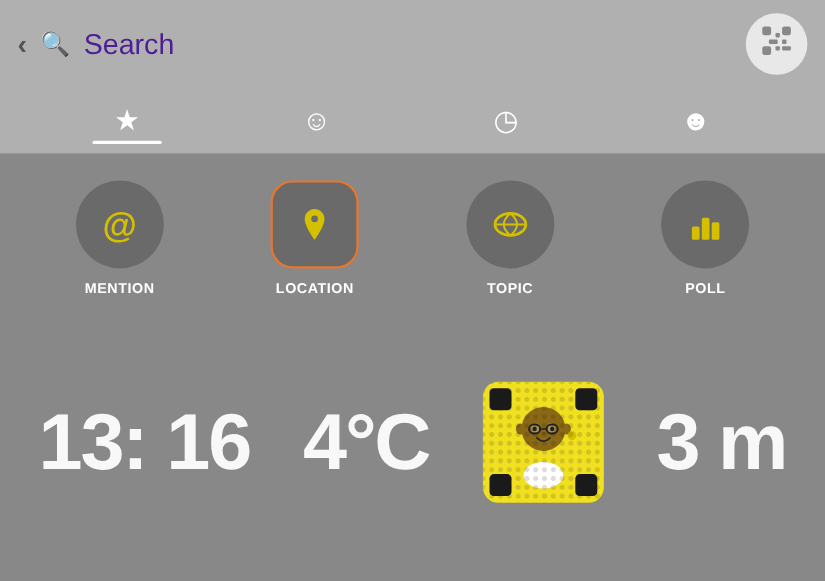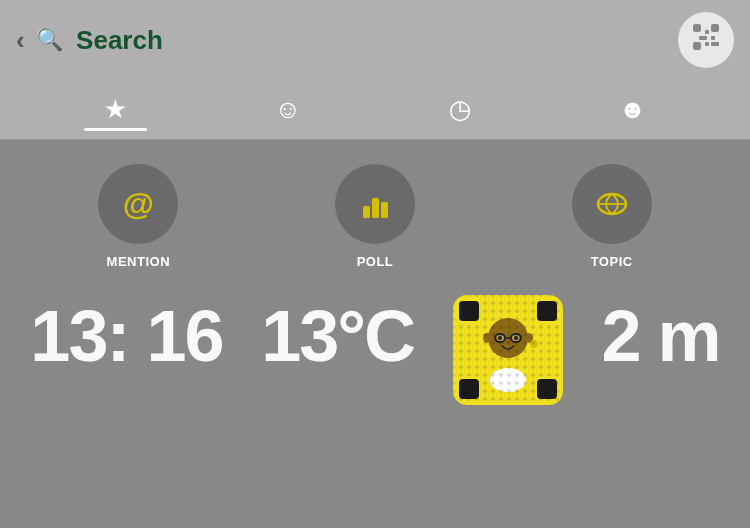--- a/index.html
+++ b/index.html
@@ -38,22 +38,22 @@
       line-height: 1;
     }
 
     .search-icon-header {
       font-size: 22px;
       color: #555;
     }
 
     .search-text {
       font-size: 26px;
-      color: #14532d;
-      font-weight: 700;
+      color: #4c1d95;
+      font-weight: 400;
     }
 
     .snapcode-btn {
       width: 56px;
       height: 56px;
       border-radius: 50%;
       background: #e8e8e8;
       display: flex;
       align-items: center;
       justify-content: center;
@@ -153,21 +153,21 @@
       color: white;
       font-weight: 600;
       letter-spacing: 0.5px;
       text-transform: uppercase;
     }
 
     
     .bottom {
       flex: 1;
       display: flex;
-      align-items: flex-start;
+      align-items: center;
       justify-content: space-around;
       padding: 10px 20px 20px;
       position: relative;
       gap: 18px;
     }
 
     .time-text {
       font-size: 72px;
       font-weight: 900;
       color: white;
@@ -280,50 +280,58 @@
   <div class="filters">
 
 
     <div class="filter-item">
       <div class="filter-circle">
         <span style="font-size:32px; color:#d4c000; font-weight:bold;">@</span>
       </div>
       <span class="filter-label">MENTION</span>
     </div>
 
-
     <div class="filter-item">
-      <div class="filter-circle">
+      <div class="filter-circle active" style="border-radius:20px;">
         <svg width="36" height="36" viewBox="0 0 36 36" fill="none">
-          <rect x="6" y="20" width="7" height="12" rx="1.5" fill="#d4c000"></rect>
-          <rect x="15" y="12" width="7" height="20" rx="1.5" fill="#d4c000"></rect>
-          <rect x="24" y="16" width="7" height="16" rx="1.5" fill="#d4c000"></rect>
+          <path d="M18 4C13.03 4 9 8.03 9 13c0 7 9 19 9 19s9-12 9-19c0-4.97-4.03-9-9-9zm0 12a3 3 0 110-6 3 3 0 010 6z" fill="#d4c000"></path>
         </svg>
       </div>
-      <span class="filter-label">POLL</span>
+      <span class="filter-label">LOCATION</span>
     </div>
 
     <div class="filter-item">
       <div class="filter-circle">
         <svg width="36" height="36" viewBox="0 0 36 36" fill="none">
           <ellipse cx="18" cy="18" rx="14" ry="10" stroke="#d4c000" stroke-width="2.5" fill="none"></ellipse>
           <path d="M18 8C18 8 12 13 12 18c0 5 6 10 6 10" stroke="#d4c000" stroke-width="1.8" fill="none"></path>
           <path d="M18 8C18 8 24 13 24 18c0 5-6 10-6 10" stroke="#d4c000" stroke-width="1.8" fill="none"></path>
           <line x1="4" y1="18" x2="32" y2="18" stroke="#d4c000" stroke-width="1.8"></line>
         </svg>
       </div>
       <span class="filter-label">TOPIC</span>
     </div>
 
+    <div class="filter-item">
+      <div class="filter-circle">
+        <svg width="36" height="36" viewBox="0 0 36 36" fill="none">
+          <rect x="6" y="20" width="7" height="12" rx="1.5" fill="#d4c000"></rect>
+          <rect x="15" y="12" width="7" height="20" rx="1.5" fill="#d4c000"></rect>
+          <rect x="24" y="16" width="7" height="16" rx="1.5" fill="#d4c000"></rect>
+        </svg>
+      </div>
+      <span class="filter-label">POLL</span>
+    </div>
+
 
   </div>
 
   <div class="bottom">
     <span class="time-text">13: 16</span>
-    <span class="temp-text">13°C</span>
+    <span class="temp-text">4°C</span>
 
     <div class="snapcode-center">
       <div class="snap-corner tl"></div>
       <div class="snap-corner tr"></div>
       <div class="snap-corner bl"></div>
       <div class="snap-corner br"></div>
 
       <svg width="88" height="88" viewBox="0 0 88 88">
 
         <circle cx="44" cy="32" r="20" fill="#8B6914"></circle>
@@ -344,16 +352,16 @@
 
         <ellipse cx="44" cy="36" rx="2" ry="1.5" fill="#7a5a10"></ellipse>
 
         <ellipse cx="23" cy="32" rx="4" ry="5" fill="#8B6914"></ellipse>
         <ellipse cx="65" cy="32" rx="4" ry="5" fill="#8B6914"></ellipse>
 
         <circle cx="70" cy="38" r="4" fill="#d4c000"></circle>
       </svg>
     </div>
 
-    <span class="distance-text">2 m</span>
+    <span class="distance-text">3 m</span>
   </div>
 
 </div>
 
 </body></html>

